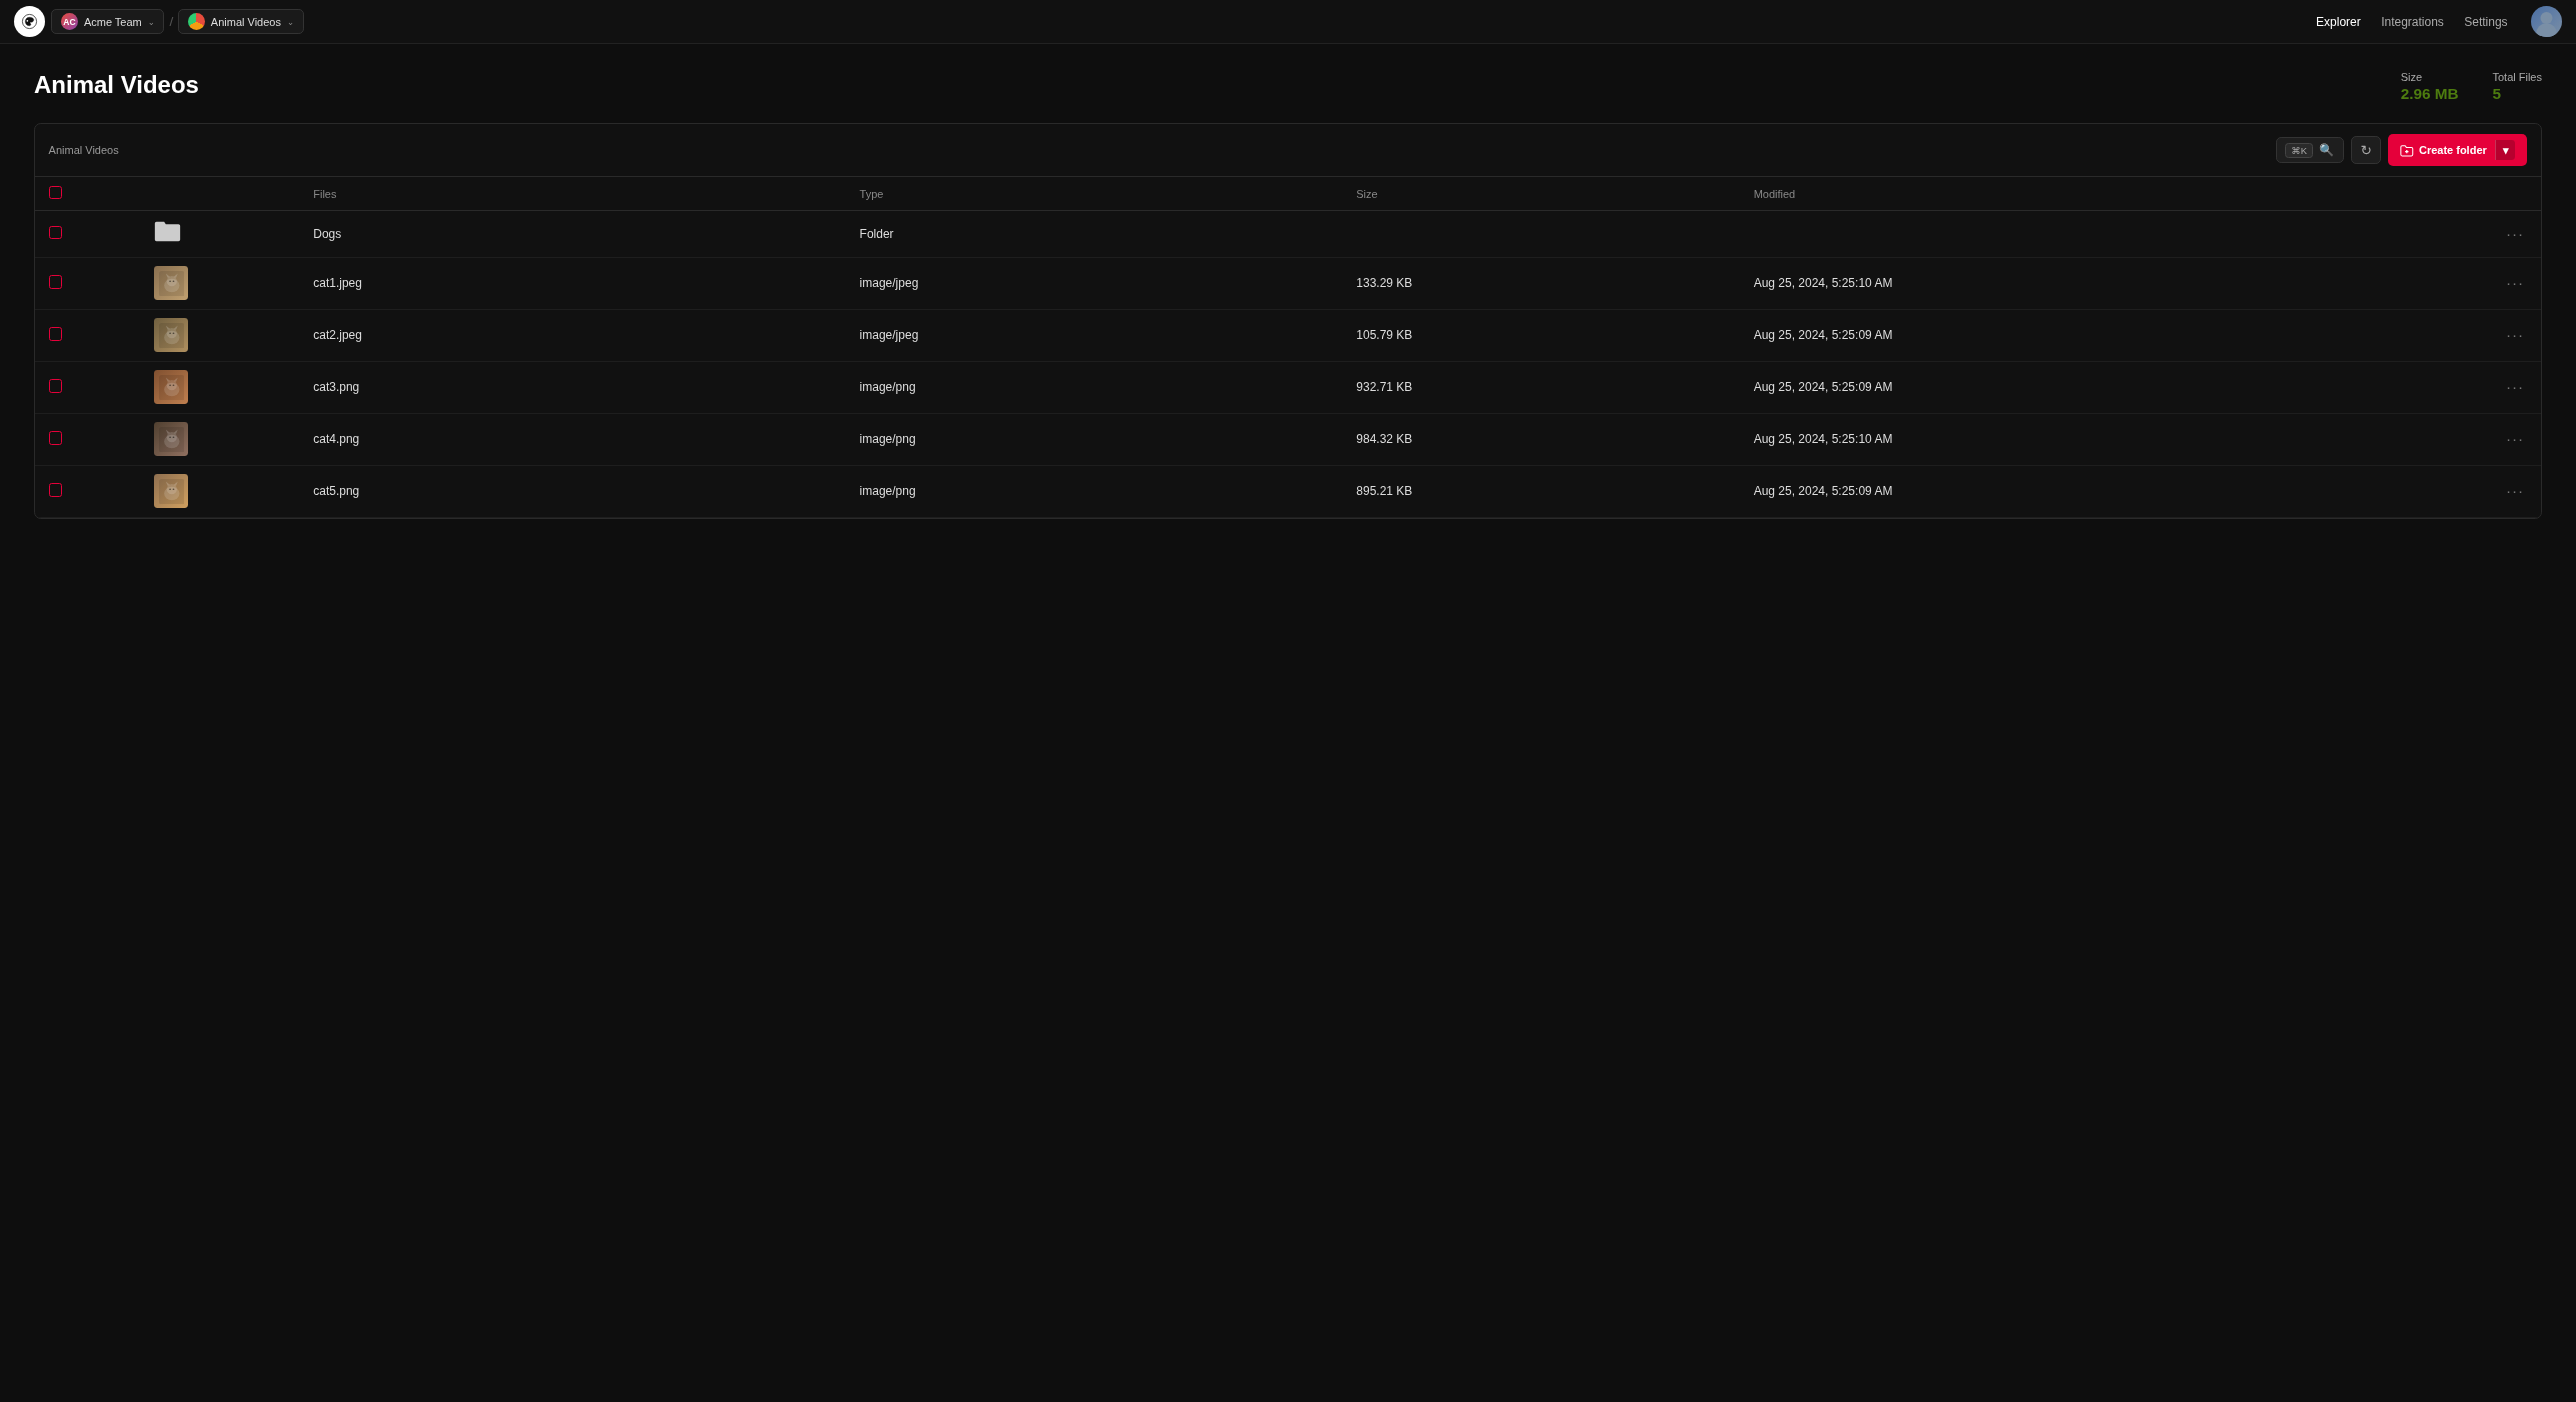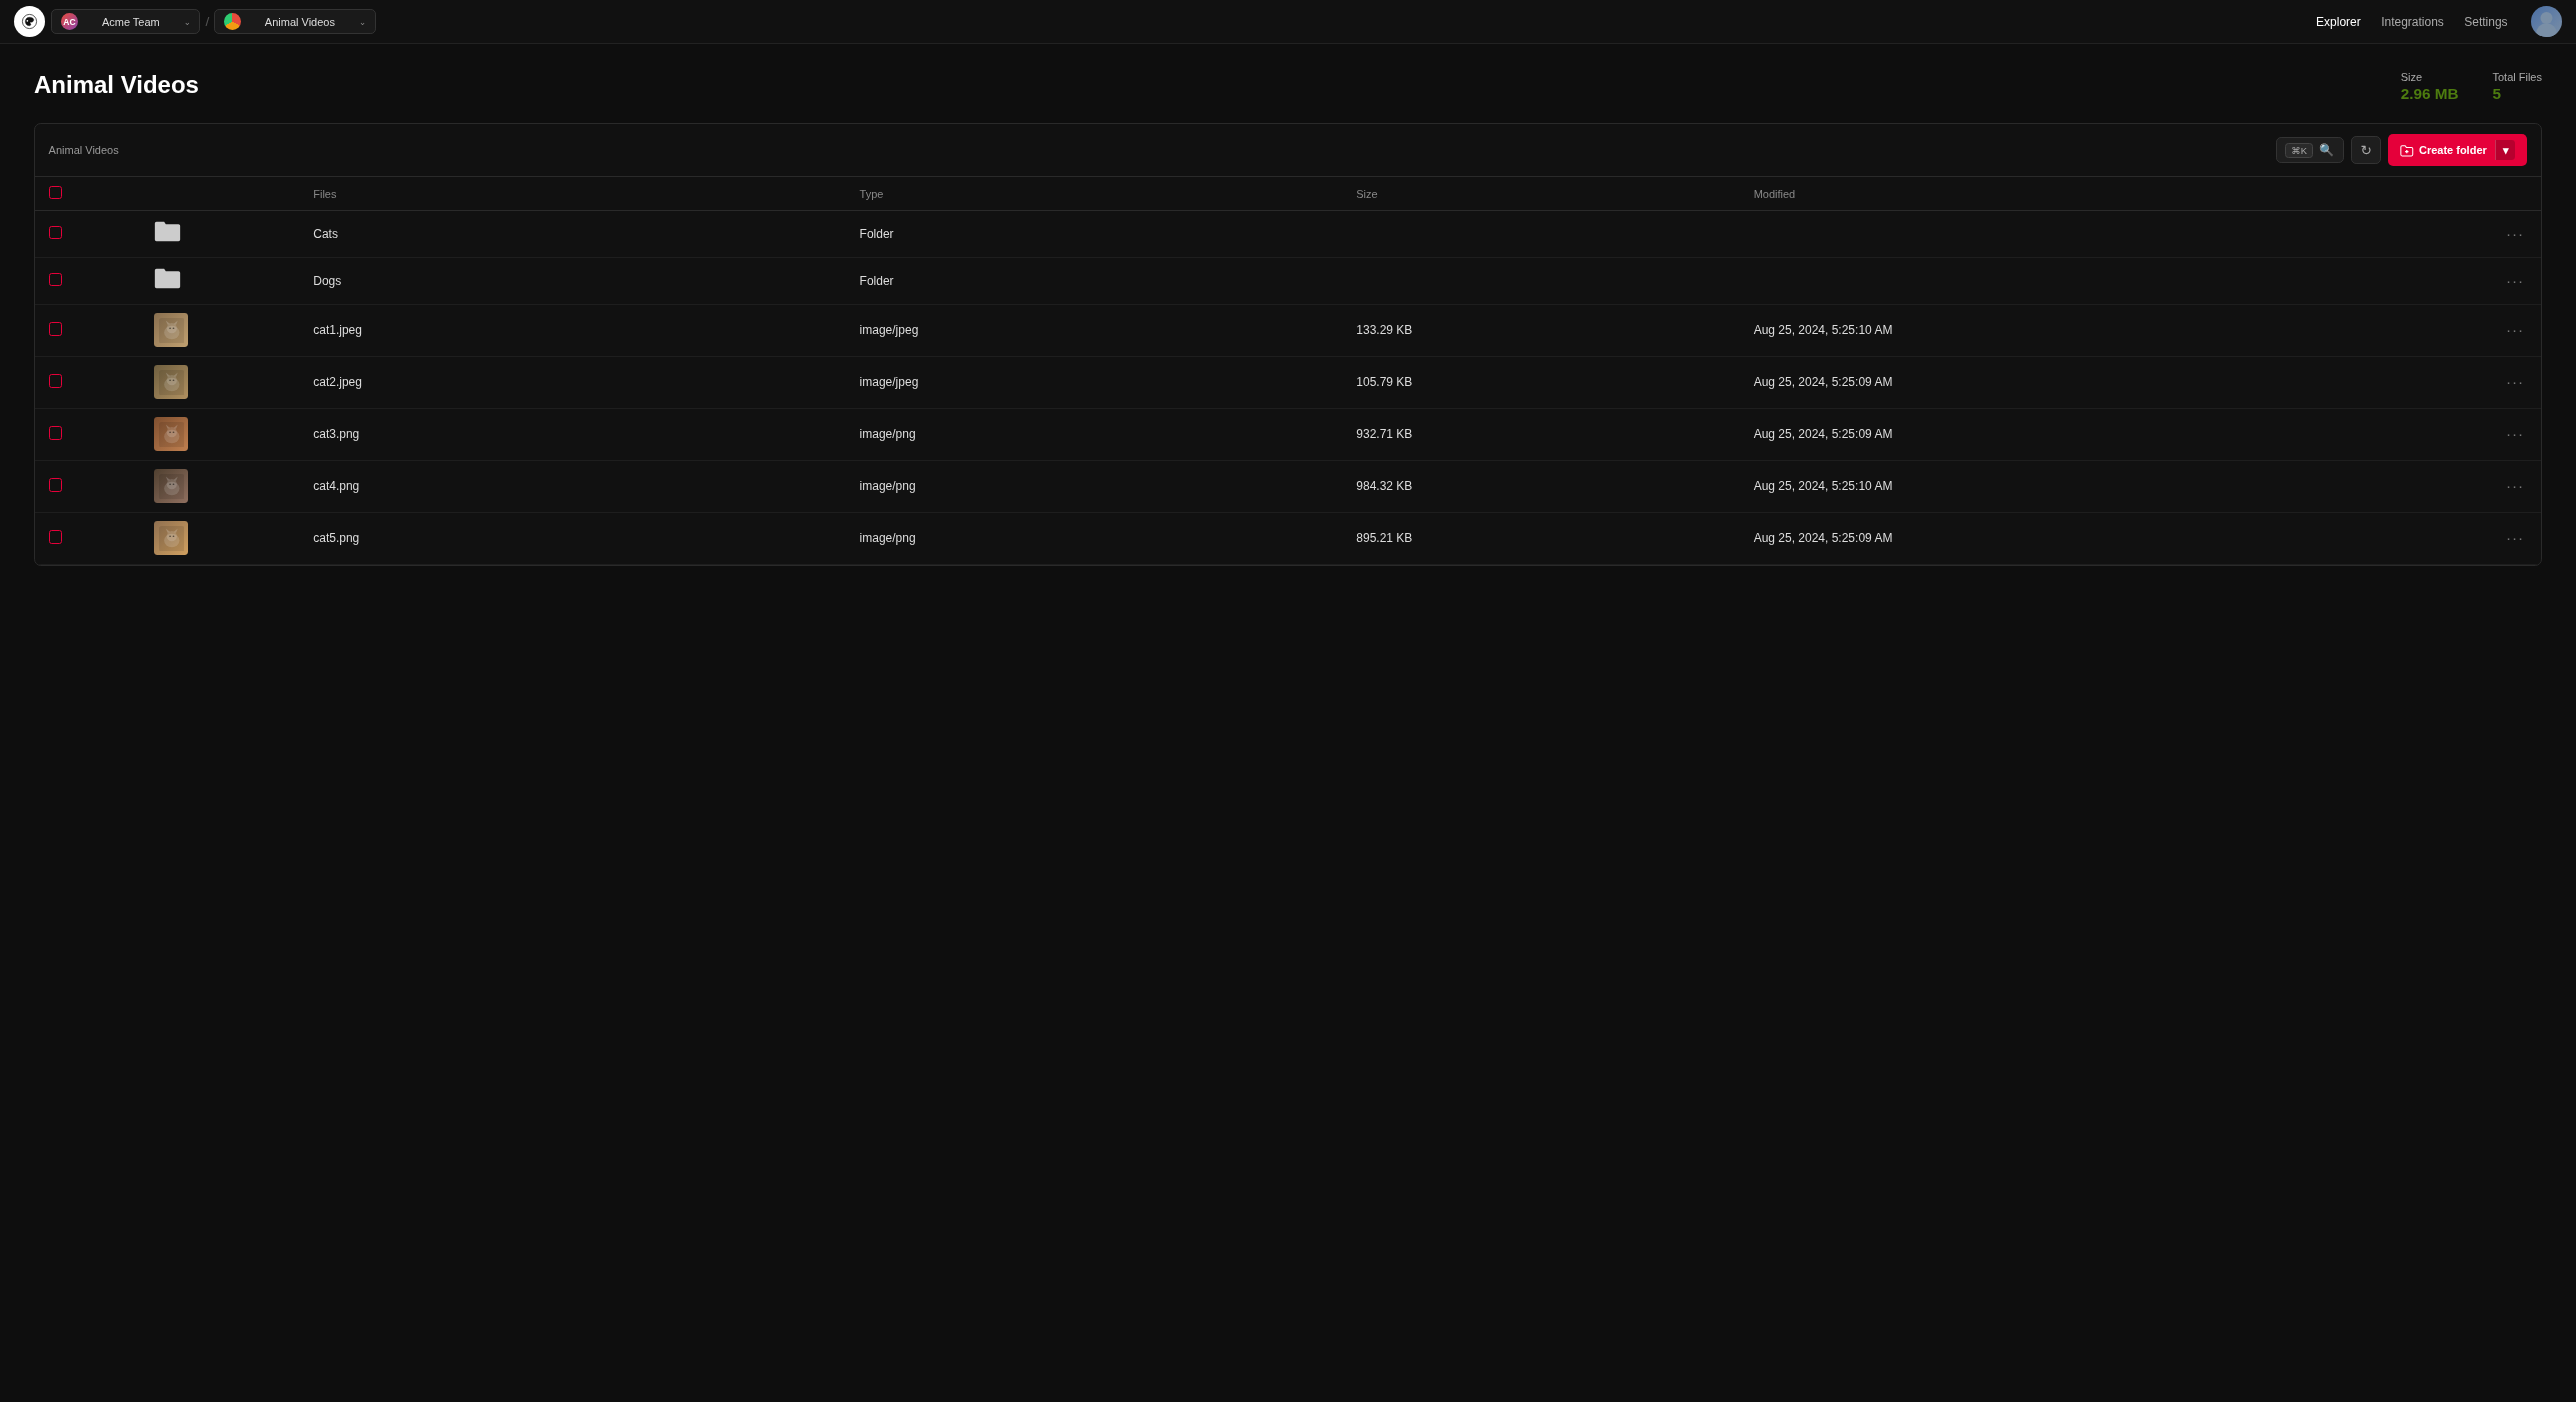--- a/index.html
+++ b/index.html
@@ -50,21 +50,21 @@
       flex: 1;
     }
 
     .breadcrumb-item {
       display: flex;
       align-items: center;
       background: #1a1a1a;
       border: 0.9px solid #333;
       border-radius: 5.1px;
       padding: 3.4px 8.5px;
-      gap: 24px;
+      gap: 6px;
       cursor: pointer;
     }
 
     .breadcrumb-item .team-avatar {
       width: 17px;
       height: 17px;
       border-radius: 50%;
       background: linear-gradient(135deg, #e74c3c, #8e44ad);
       display: flex;
       align-items: center;
@@ -460,31 +460,20 @@
           <th class="col-icon"></th>
           <th class="col-name">Files</th>
           <th class="col-type">Type</th>
           <th class="col-size">Size</th>
           <th class="col-modified">Modified</th>
           <th class="col-actions"></th>
         </tr>
       </thead>
       <tbody id="file-table-body">
 
-      <tr>
-            <td class="col-checkbox"><span class="checkbox"></span></td>
-            <td class="col-icon"><span class="file-icon-folder"><svg width="27" height="24" viewBox="0 0 32 28" fill="none">
-        <path d="M1 5C1 3.9 1.9 3 3 3H12L14 6H29C30.1 6 31 6.9 31 8V24C31 25.1 30.1 26 29 26H3C1.9 26 1 25.1 1 24V5Z" fill="#cccccc"></path>
-      </svg></span></td>
-            <td class="col-name file-name">Cats</td>
-            <td class="col-type file-type">Folder</td>
-            <td class="col-size file-size"></td>
-            <td class="col-modified file-modified"></td>
-            <td class="col-actions" style="text-align: right;"><button class="more-btn">···</button></td>
-          </tr>
           <tr>
             <td class="col-checkbox"><span class="checkbox"></span></td>
             <td class="col-icon"><span class="file-icon-folder"><svg width="27" height="24" viewBox="0 0 32 28" fill="none">
         <path d="M1 5C1 3.9 1.9 3 3 3H12L14 6H29C30.1 6 31 6.9 31 8V24C31 25.1 30.1 26 29 26H3C1.9 26 1 25.1 1 24V5Z" fill="#cccccc"></path>
       </svg></span></td>
             <td class="col-name file-name">Dogs</td>
             <td class="col-type file-type">Folder</td>
             <td class="col-size file-size"></td>
             <td class="col-modified file-modified"></td>
             <td class="col-actions" style="text-align: right;"><button class="more-btn">···</button></td>

